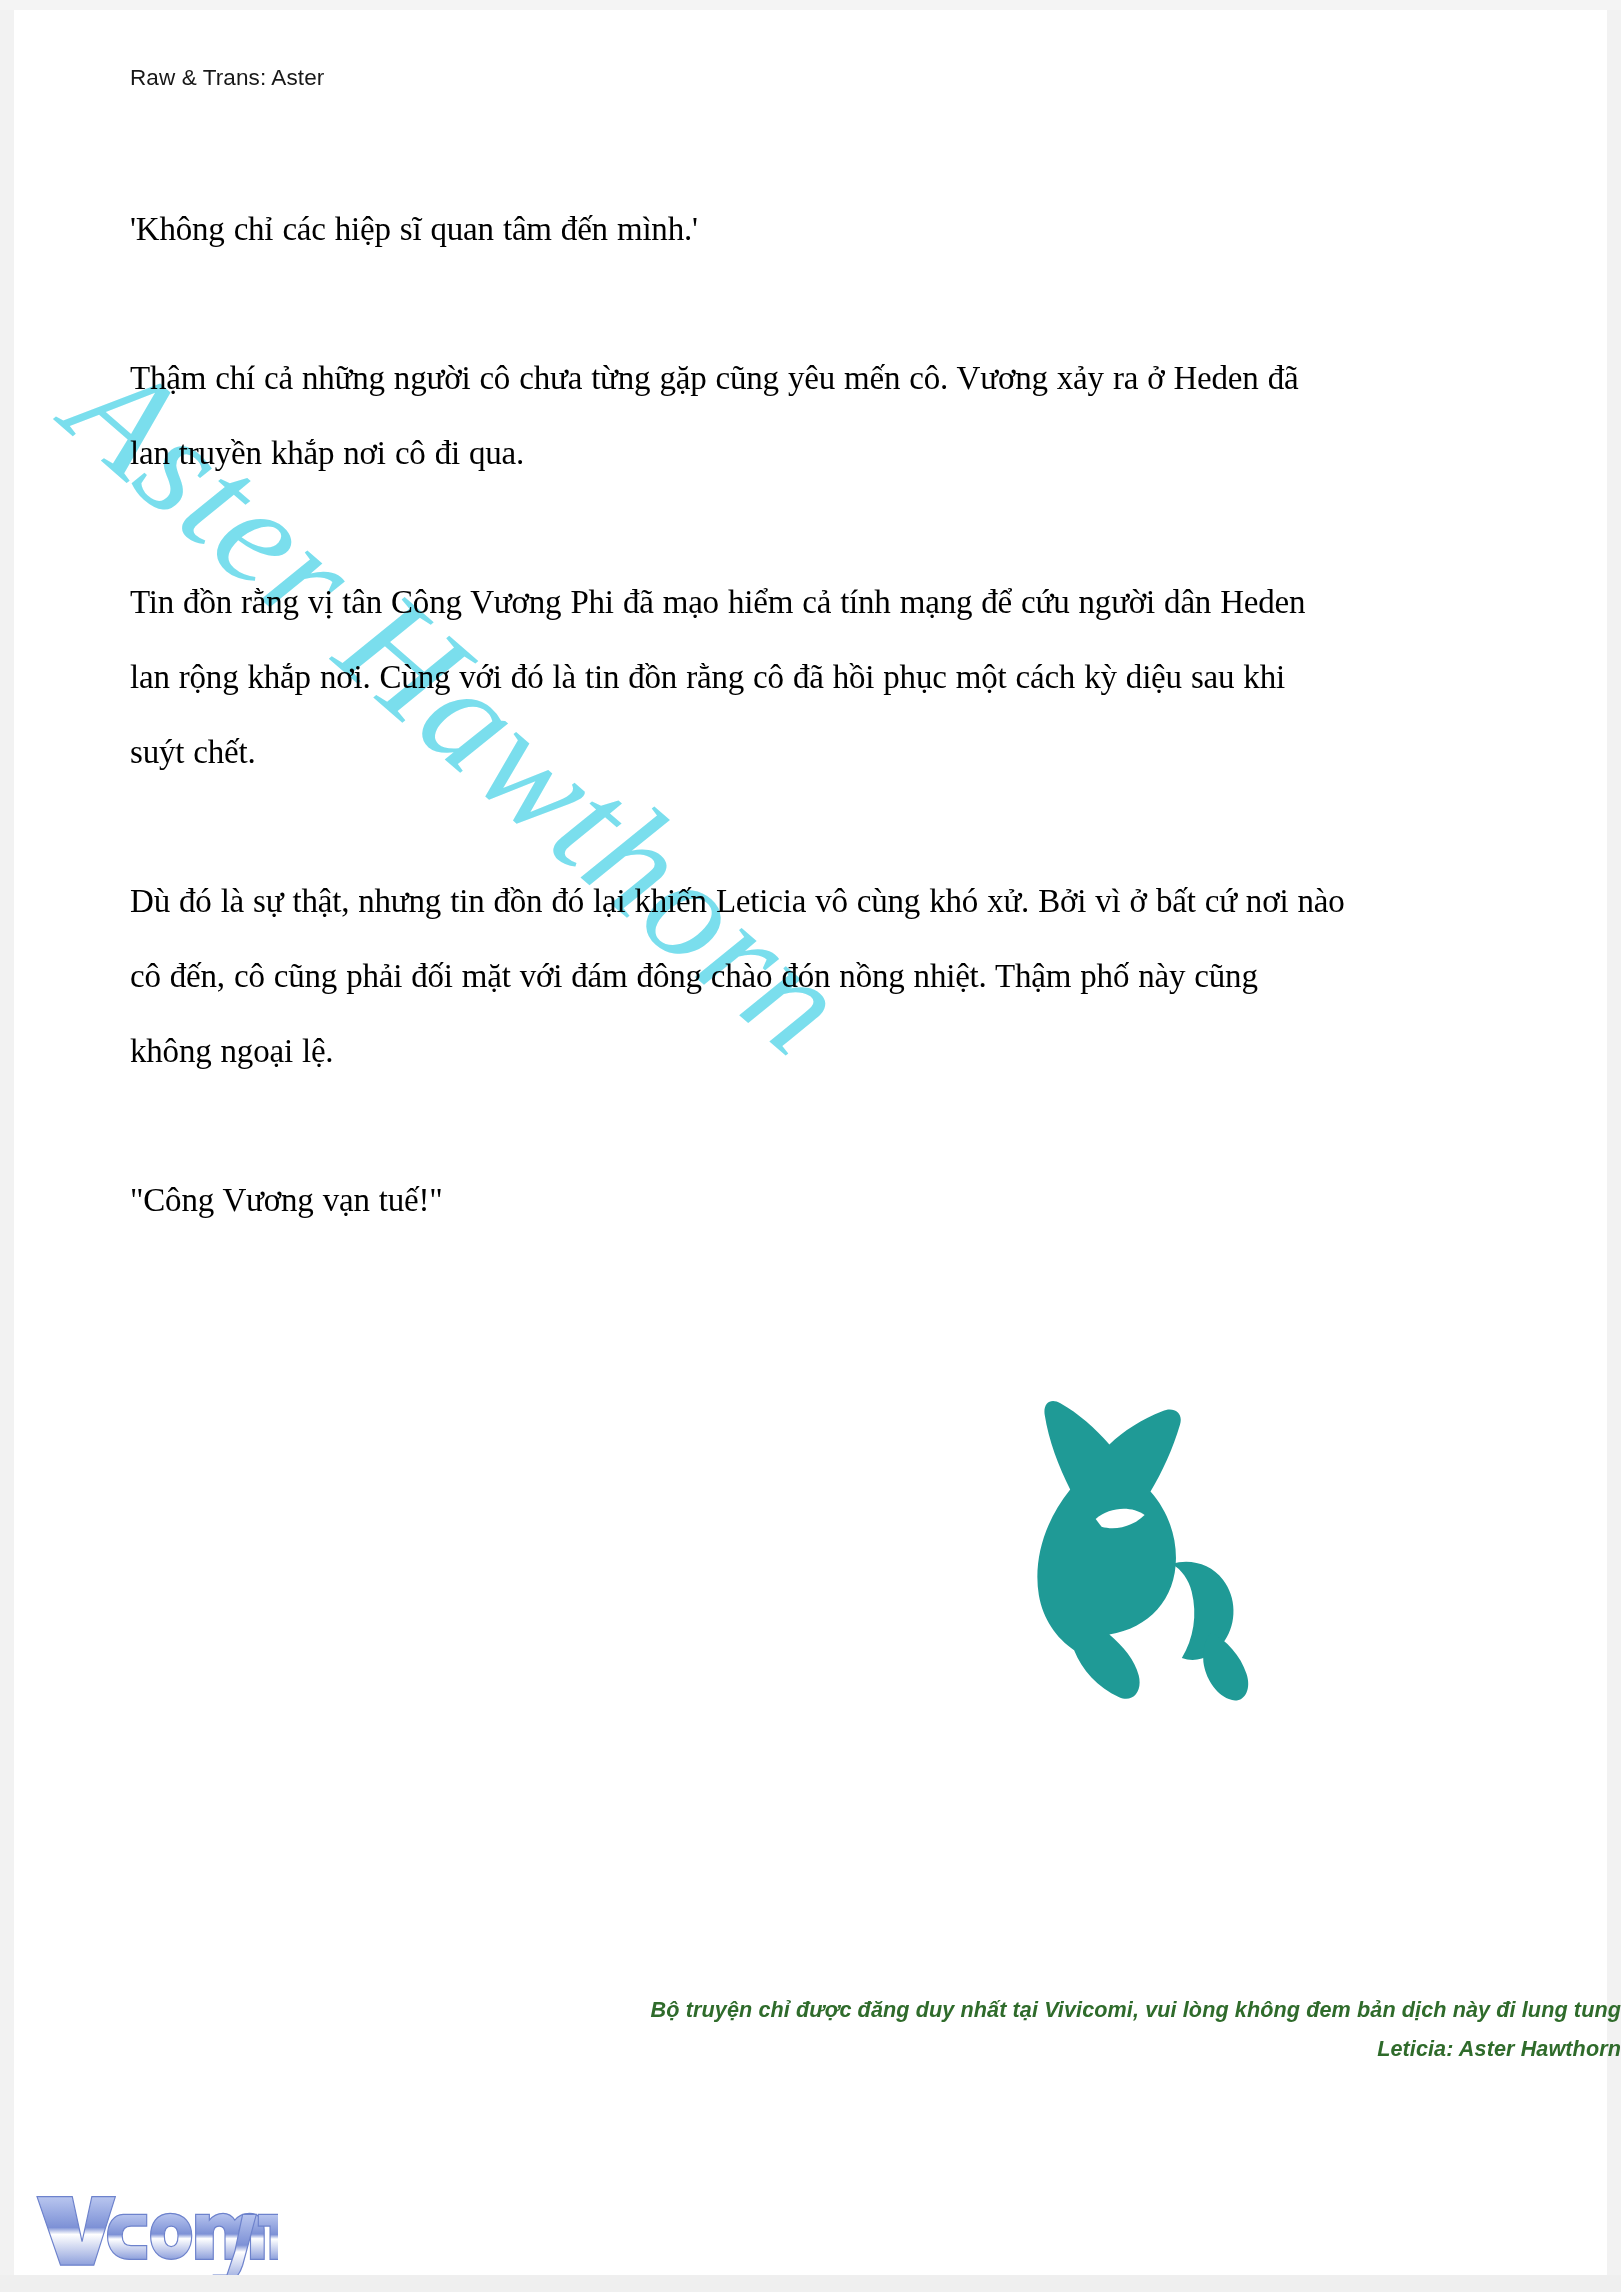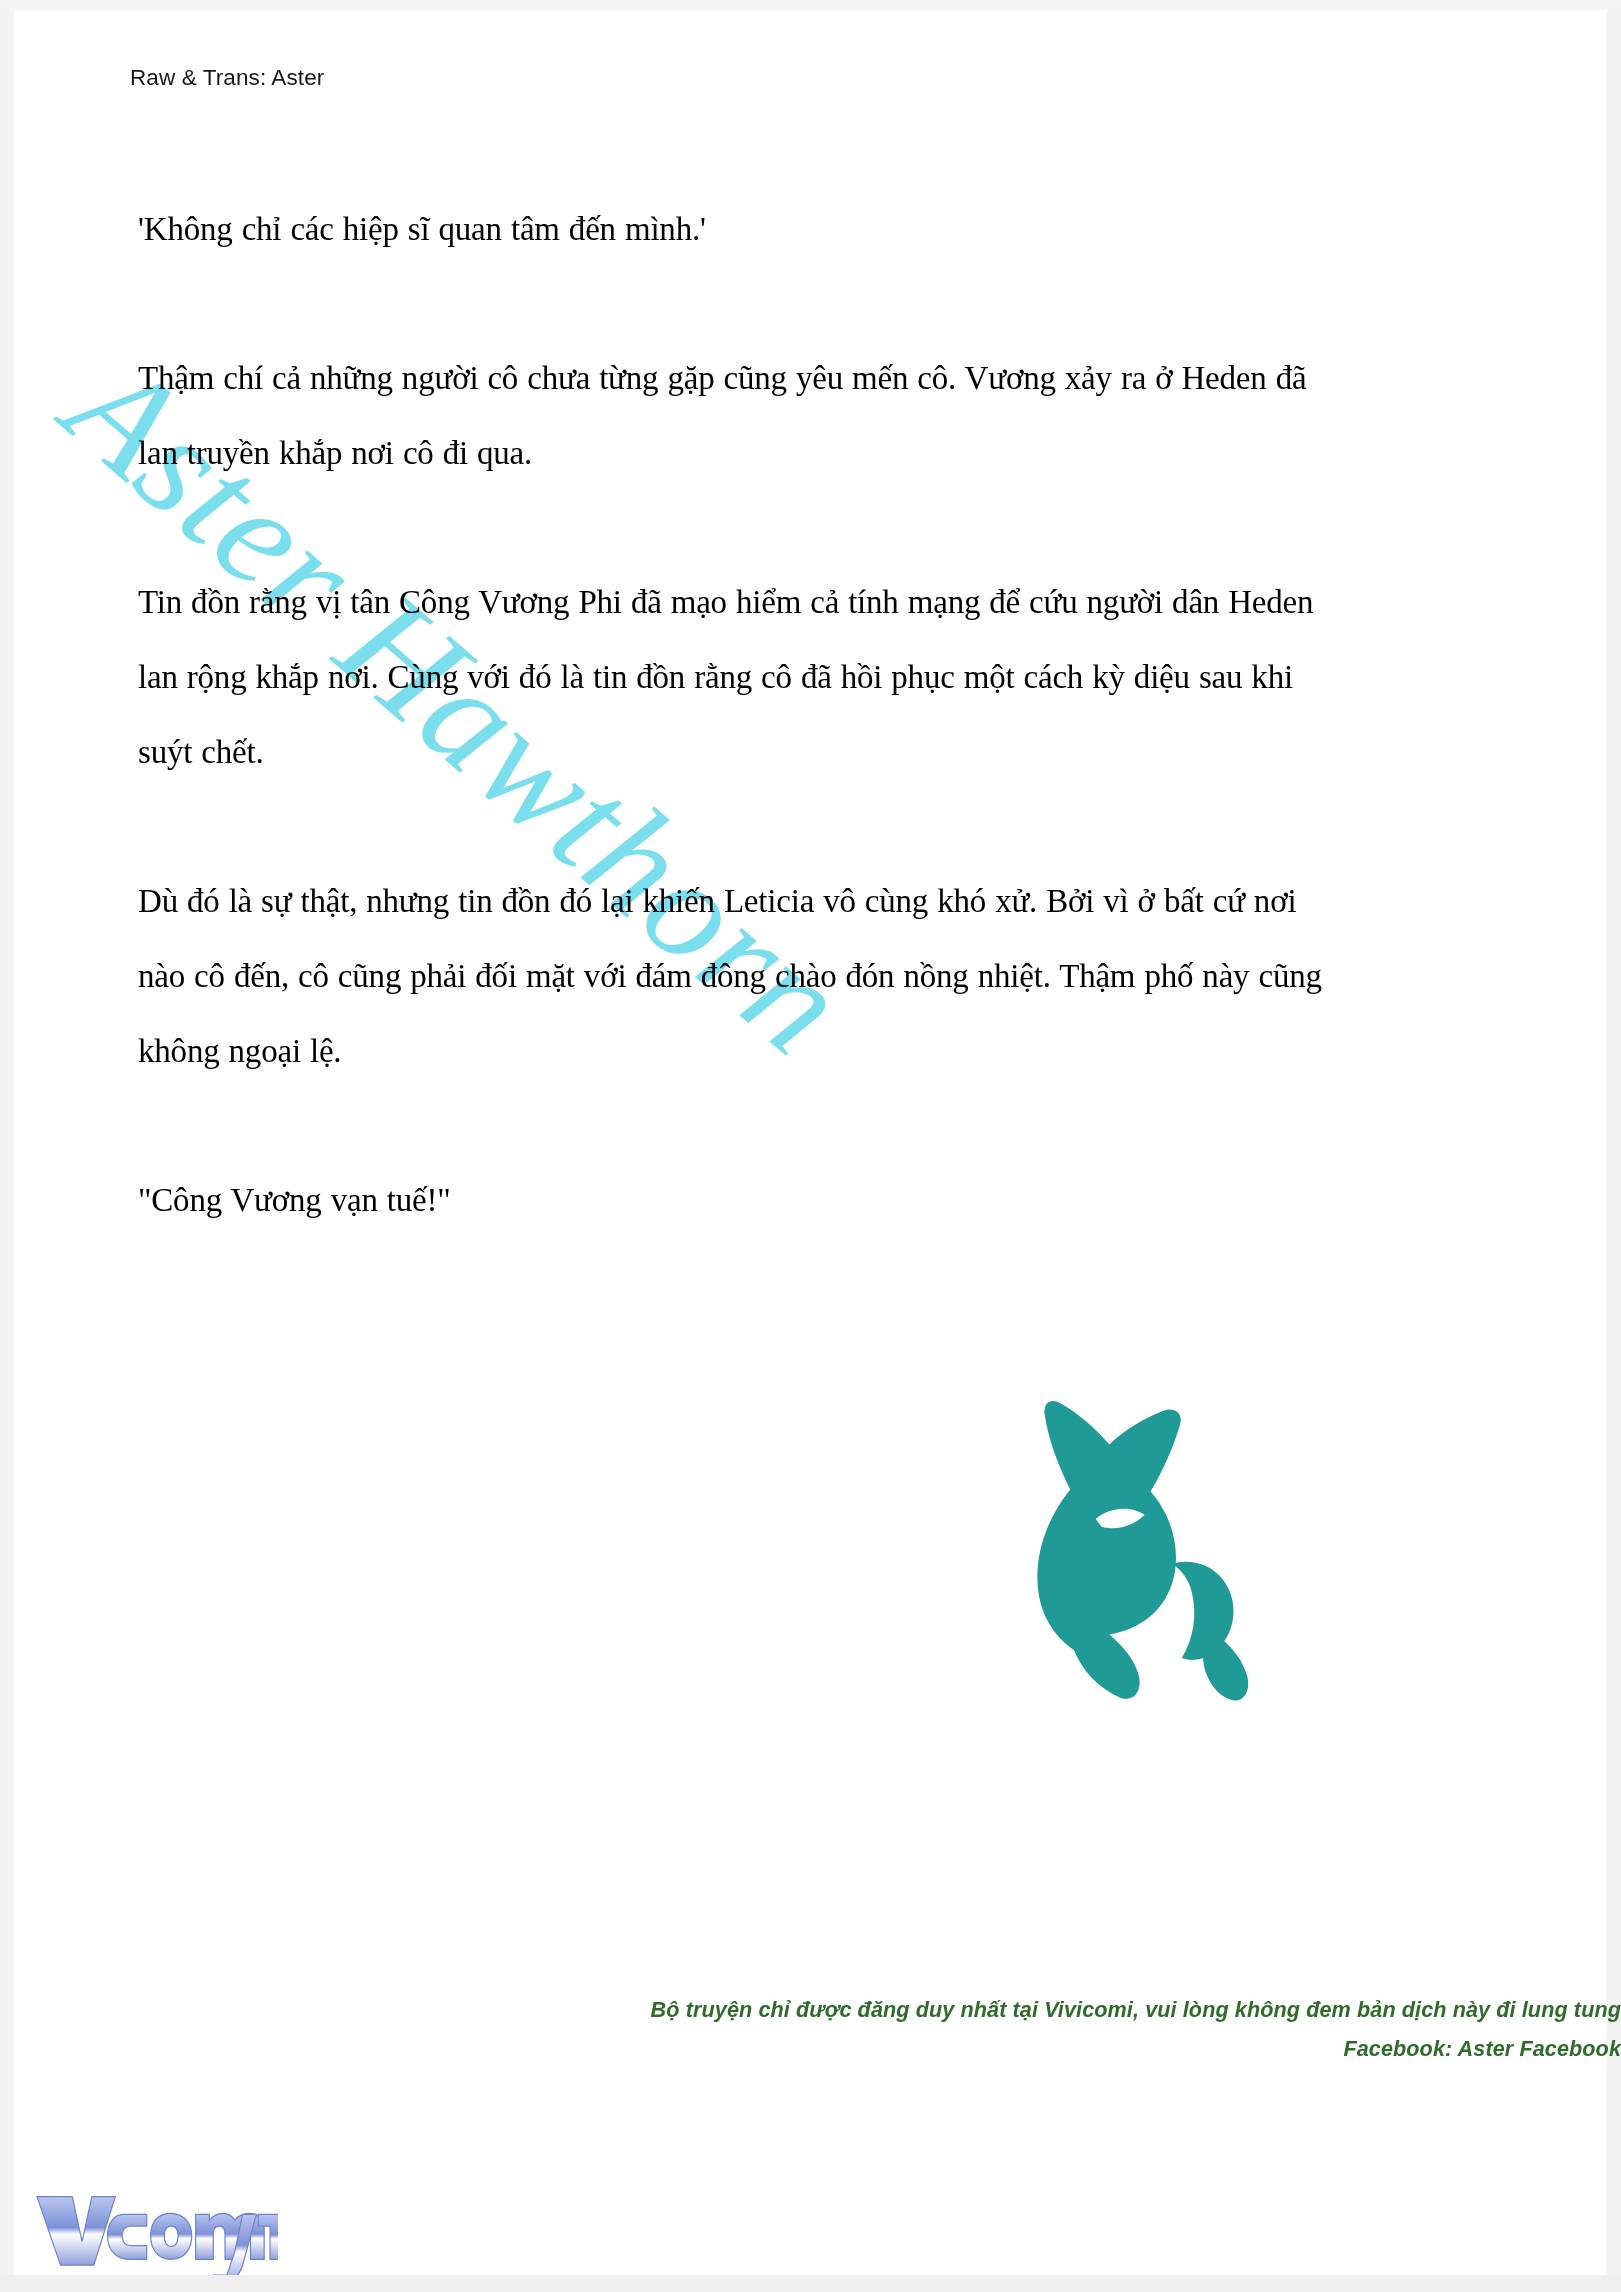--- a/index.html
+++ b/index.html
@@ -49,21 +49,21 @@
     left: 130px;
     top: 192px;
     width: 1215px;
     z-index: 4;
   }
   .para {
     font-family: "Liberation Serif", "DejaVu Serif", serif;
     font-size: 33px;
     line-height: 75px;
     color: #000000;
-    margin: 0 0 74px 8px;
+    margin: 0 0 74px 0;
     letter-spacing: -0.2px;
     word-spacing: 1px;
     text-rendering: optimizeLegibility;
   }
   .para:last-child { margin-bottom: 0; }
 
   
   .watermark-text {
     position: absolute;
     left: 147px;
@@ -163,21 +163,21 @@
   <div class="body-col">
     <p class="para">'Không chỉ các hiệp sĩ quan tâm đến mình.'</p>
     <p class="para">Thậm chí cả những người cô chưa từng gặp cũng yêu mến cô. Vương xảy ra ở Heden đã lan truyền khắp nơi cô đi qua.</p>
     <p class="para">Tin đồn rằng vị tân Công Vương Phi đã mạo hiểm cả tính mạng để cứu người dân Heden lan rộng khắp nơi. Cùng với đó là tin đồn rằng cô đã hồi phục một cách kỳ diệu sau khi suýt chết.</p>
     <p class="para">Dù đó là sự thật, nhưng tin đồn đó lại khiến Leticia vô cùng khó xử. Bởi vì ở bất cứ nơi nào cô đến, cô cũng phải đối mặt với đám đông chào đón nồng nhiệt. Thậm phố này cũng không ngoại lệ.</p>
     <p class="para">"Công Vương vạn tuế!"</p>
   </div>
 
   <div class="footer-credits">
     <div class="cline">Bộ truyện chỉ được đăng duy nhất tại Vivicomi, vui lòng không đem bản dịch này đi lung tung</div>
-    <div class="cline">Facebook: Aster Facebook</div>
+    <div class="cline">Leticia: Aster Hawthorn</div>
   </div>
 
   <div class="brand-logo">
     <svg viewBox="0 0 250 96" width="245" height="94" aria-hidden="true">
       <defs>
         <linearGradient id="lg" x1="0" y1="0" x2="0" y2="1">
           <stop offset="0%" stop-color="#b9c6ef"></stop>
           <stop offset="45%" stop-color="#7d91d6"></stop>
           <stop offset="55%" stop-color="#ffffff"></stop>
           <stop offset="100%" stop-color="#8ea0dc"></stop>

